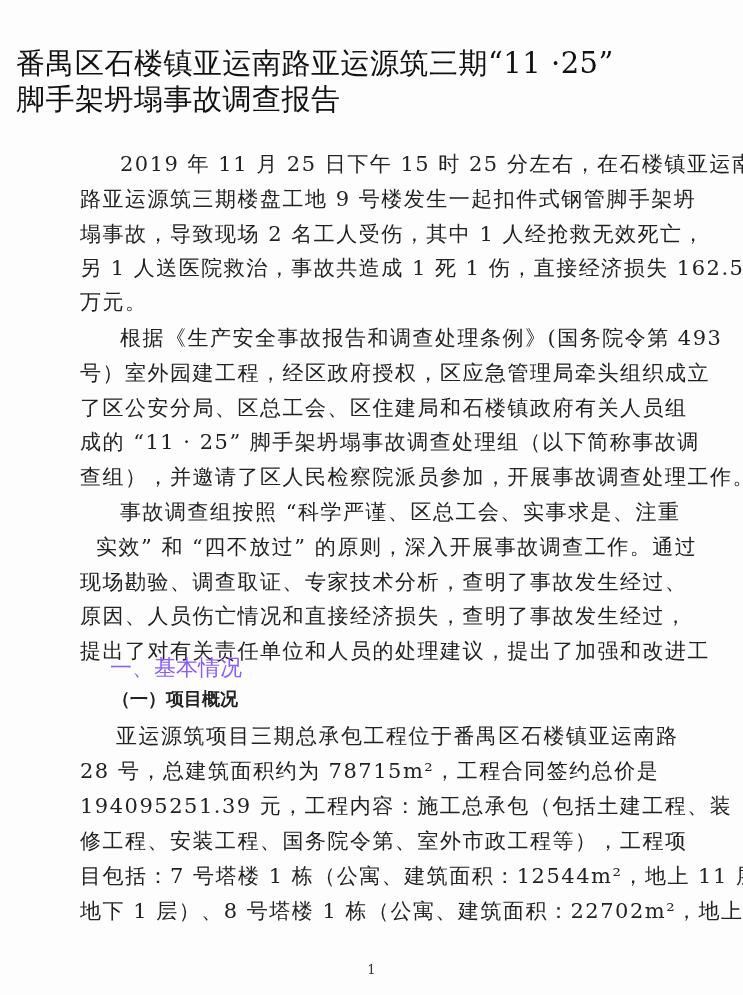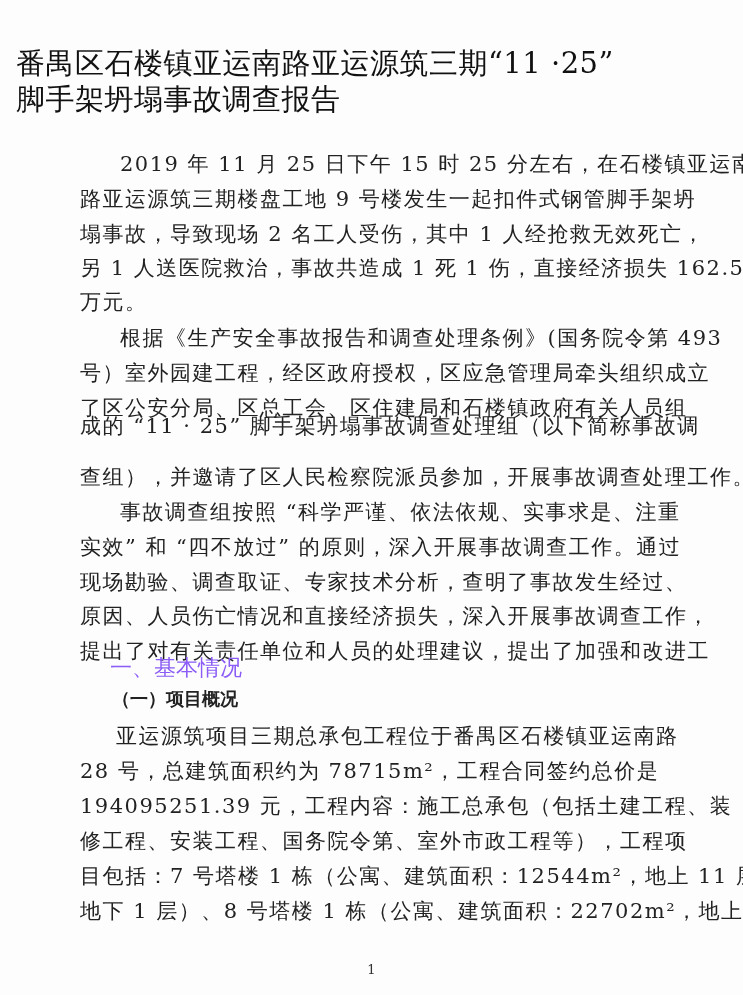--- a/index.html
+++ b/index.html
@@ -20,27 +20,27 @@
 
 <div class="line" style="left:120px;top:150px">2019 年 11 月 25 日下午 15 时 25 分左右，在石楼镇亚运南</div>
 <div class="line" style="left:80px;top:185px">路亚运源筑三期楼盘工地 9 号楼发生一起扣件式钢管脚手架坍</div>
 <div class="line" style="left:80px;top:220px">塌事故，导致现场 2 名工人受伤，其中 1 人经抢救无效死亡，</div>
 <div class="line" style="left:80px;top:254px">另 1 人送医院救治，事故共造成 1 死 1 伤，直接经济损失 162.56</div>
 <div class="line" style="left:80px;top:288px">万元。</div>
 
 <div class="line" style="left:120px;top:324px">根据《生产安全事故报告和调查处理条例》(国务院令第 493</div>
 <div class="line" style="left:80px;top:359px">号）室外园建工程，经区政府授权，区应急管理局牵头组织成立</div>
 <div class="line" style="left:80px;top:394px">了区公安分局、区总工会、区住建局和石楼镇政府有关人员组</div>
-<div class="line" style="left:80px;top:412px">成的 “11 · 25” 脚手架坍塌事故调查处理组（以下简称事故调</div>
+<div class="line" style="left:80px;top:428px">成的 “11 · 25” 脚手架坍塌事故调查处理组（以下简称事故调</div>
 <div class="line" style="left:80px;top:463px">查组），并邀请了区人民检察院派员参加，开展事故调查处理工作。</div>
 
-<div class="line" style="left:120px;top:498px">事故调查组按照 “科学严谨、依法依规、实事求是、注重</div>
-<div class="line" style="left:80px;top:533px">实效” 和 “四不放过” 的原则，深入开展事故调查工作。通过</div>
+<div class="line" style="left:120px;top:498px">事故调查组按照 “科学严谨、区总工会、实事求是、注重</div>
+<div class="line" style="left:96px;top:533px">实效” 和 “四不放过” 的原则，深入开展事故调查工作。通过</div>
 <div class="line" style="left:80px;top:568px">现场勘验、调查取证、专家技术分析，查明了事故发生经过、</div>
-<div class="line" style="left:80px;top:602px">原因、人员伤亡情况和直接经济损失，深入开展事故调查工作，</div>
+<div class="line" style="left:80px;top:602px">原因、人员伤亡情况和直接经济损失，查明了事故发生经过，</div>
 
 <div class="line" style="left:80px;top:637px">提出了对有关责任单位和人员的处理建议，提出了加强和改进工</div>
 
 <div class="h1" style="left:110px;top:653px">一、基本情况</div>
 <div class="h2" style="left:112px;top:687px">（一）项目概况</div>
 
 <div class="line" style="left:116px;top:722px">亚运源筑项目三期总承包工程位于番禺区石楼镇亚运南路</div>
 <div class="line" style="left:80px;top:757px">28 号，总建筑面积约为 78715m²，工程合同签约总价是</div>
 <div class="line" style="left:80px;top:792px">194095251.39 元，工程内容：施工总承包（包括土建工程、装</div>
 <div class="line" style="left:80px;top:827px">修工程、安装工程、国务院令第、室外市政工程等），工程项</div>

